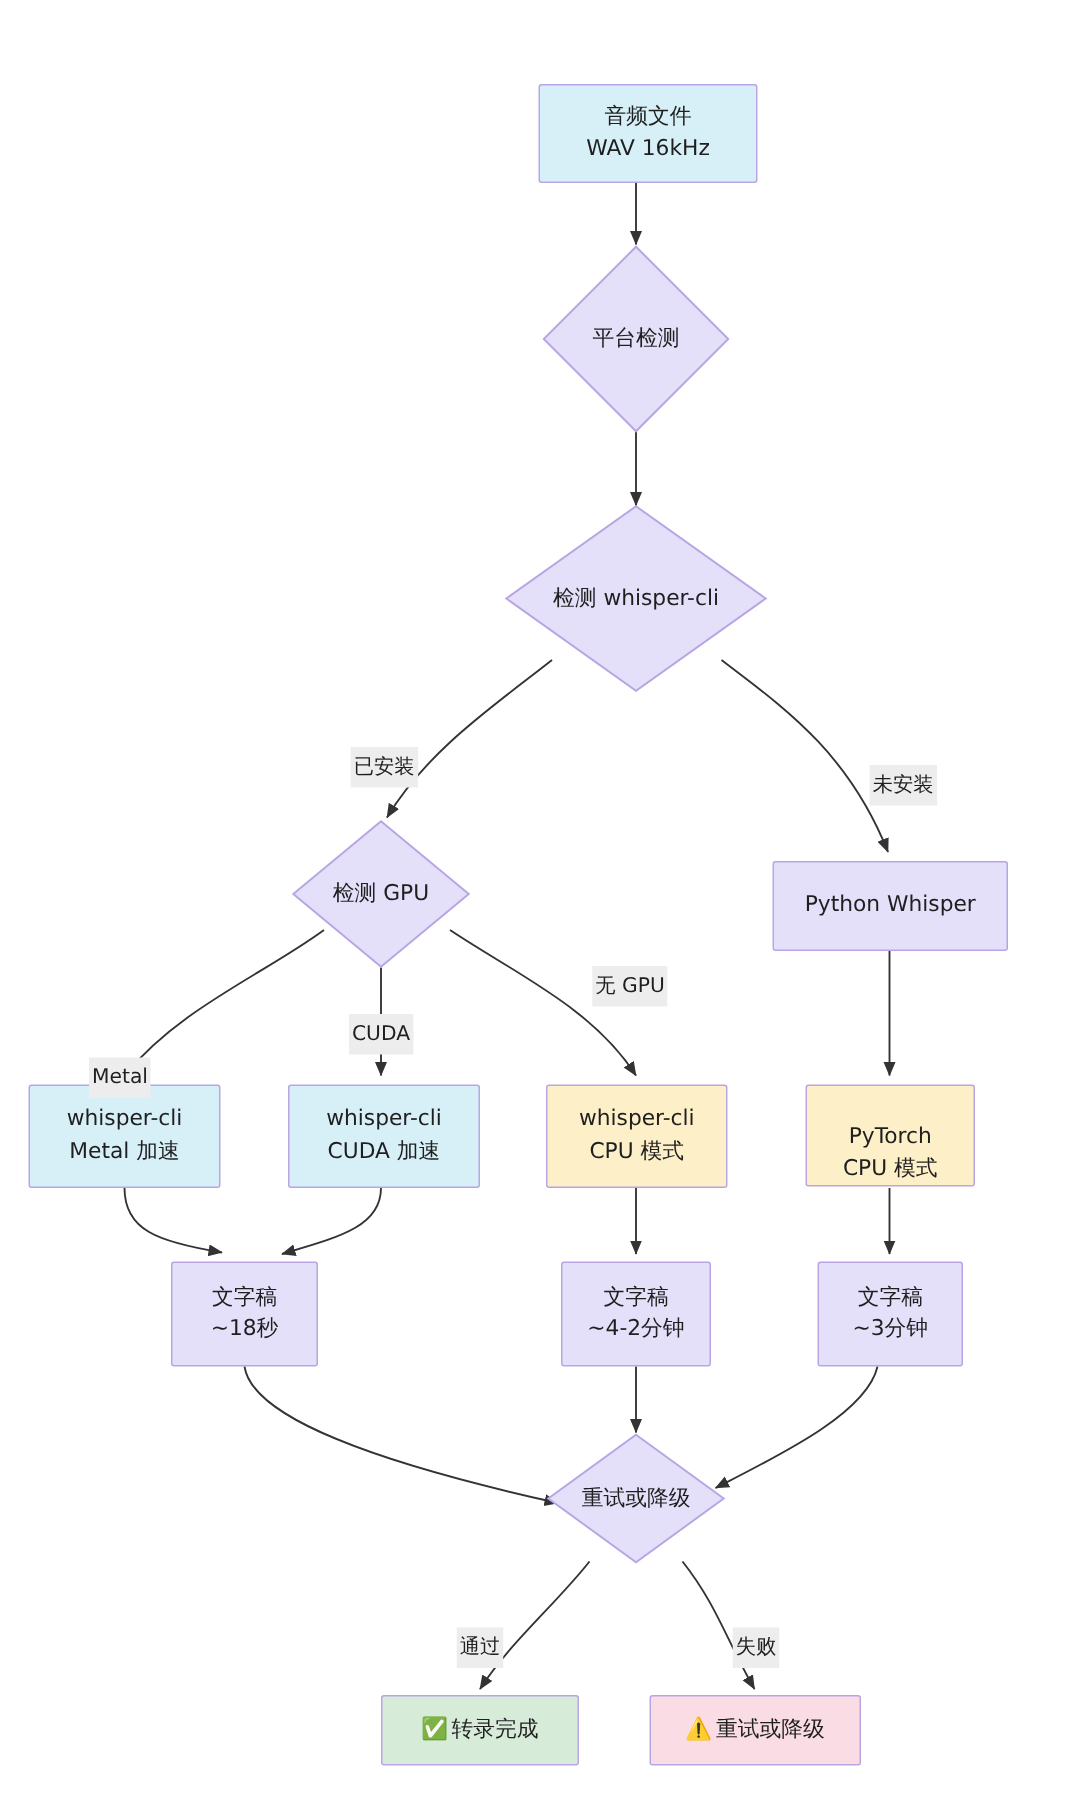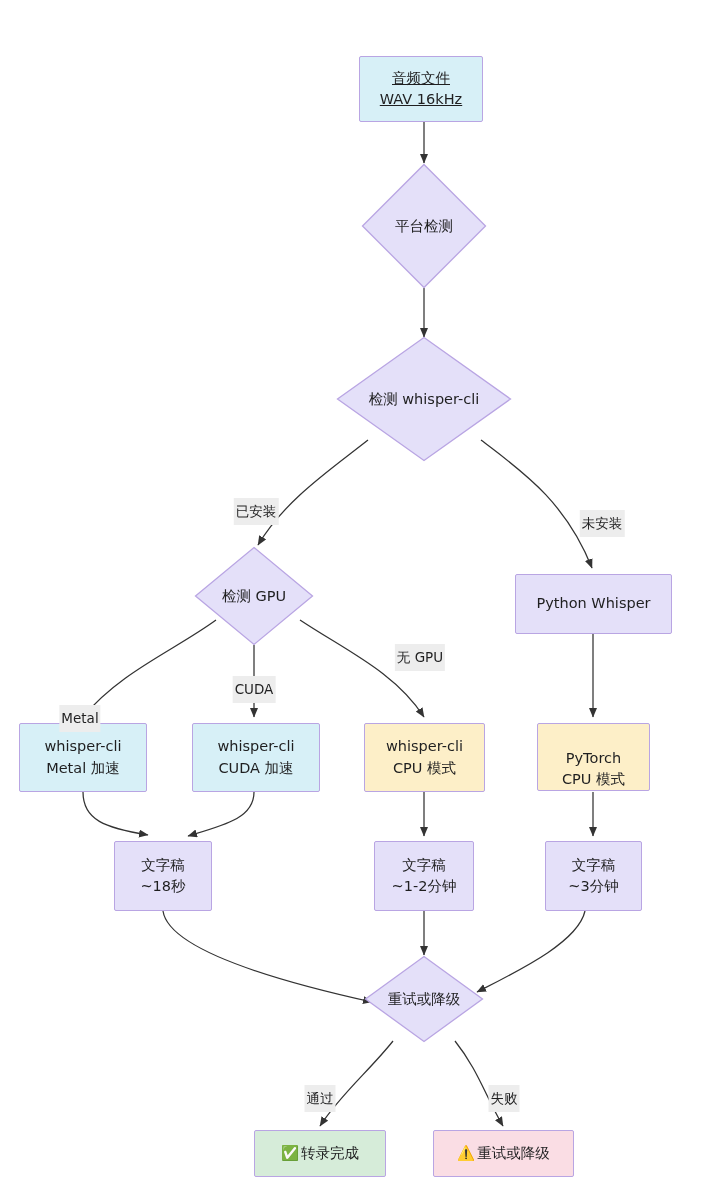--- a/index.html
+++ b/index.html
@@ -133,21 +133,21 @@
       <path d="M424,911 L424,955"></path>
 
       <path d="M585,911 C578,942 520,970 477,992"></path>
 
       <path d="M393,1041 C370,1070 340,1095 320,1126"></path>
 
       <path d="M455,1041 C478,1070 485,1095 503,1126"></path>
     </g>
   </svg>
 
-  <div class="node fill-blue" style="left:359px; top:56px; width:124px; height:66px;text-decoration:underline;">
+  <div class="node fill-blue" style="left:359px; top:56px; width:146px; height:66px;">
     <span class="line">音频文件</span>
     <span class="line">WAV 16kHz</span>
   </div>
 
   <div class="node fill-lav" style="left:515px; top:574px; width:157px; height:60px;">
     <span class="line">Python Whisper</span>
   </div>
 
   <div class="node fill-blue" style="left:19px; top:723px; width:128px; height:69px;">
     <span class="line">whisper-cli</span>
@@ -169,21 +169,21 @@
     <span class="line">CPU 模式</span>
   </div>
 
   <div class="node fill-lav" style="left:114px; top:841px; width:98px; height:70px;">
     <span class="line">文字稿</span>
     <span class="line">~18秒</span>
   </div>
 
   <div class="node fill-lav" style="left:374px; top:841px; width:100px; height:70px;">
     <span class="line">文字稿</span>
-    <span class="line">~1-2分钟</span>
+    <span class="line">~4-2分钟</span>
   </div>
 
   <div class="node fill-lav" style="left:545px; top:841px; width:97px; height:70px;">
     <span class="line">文字稿</span>
     <span class="line">~3分钟</span>
   </div>
 
   <div class="node fill-green inline-row" style="left:254px; top:1130px; width:132px; height:47px; flex-direction:row;">
     <span class="emoji">✅</span>
     <span class="line">转录完成</span>

